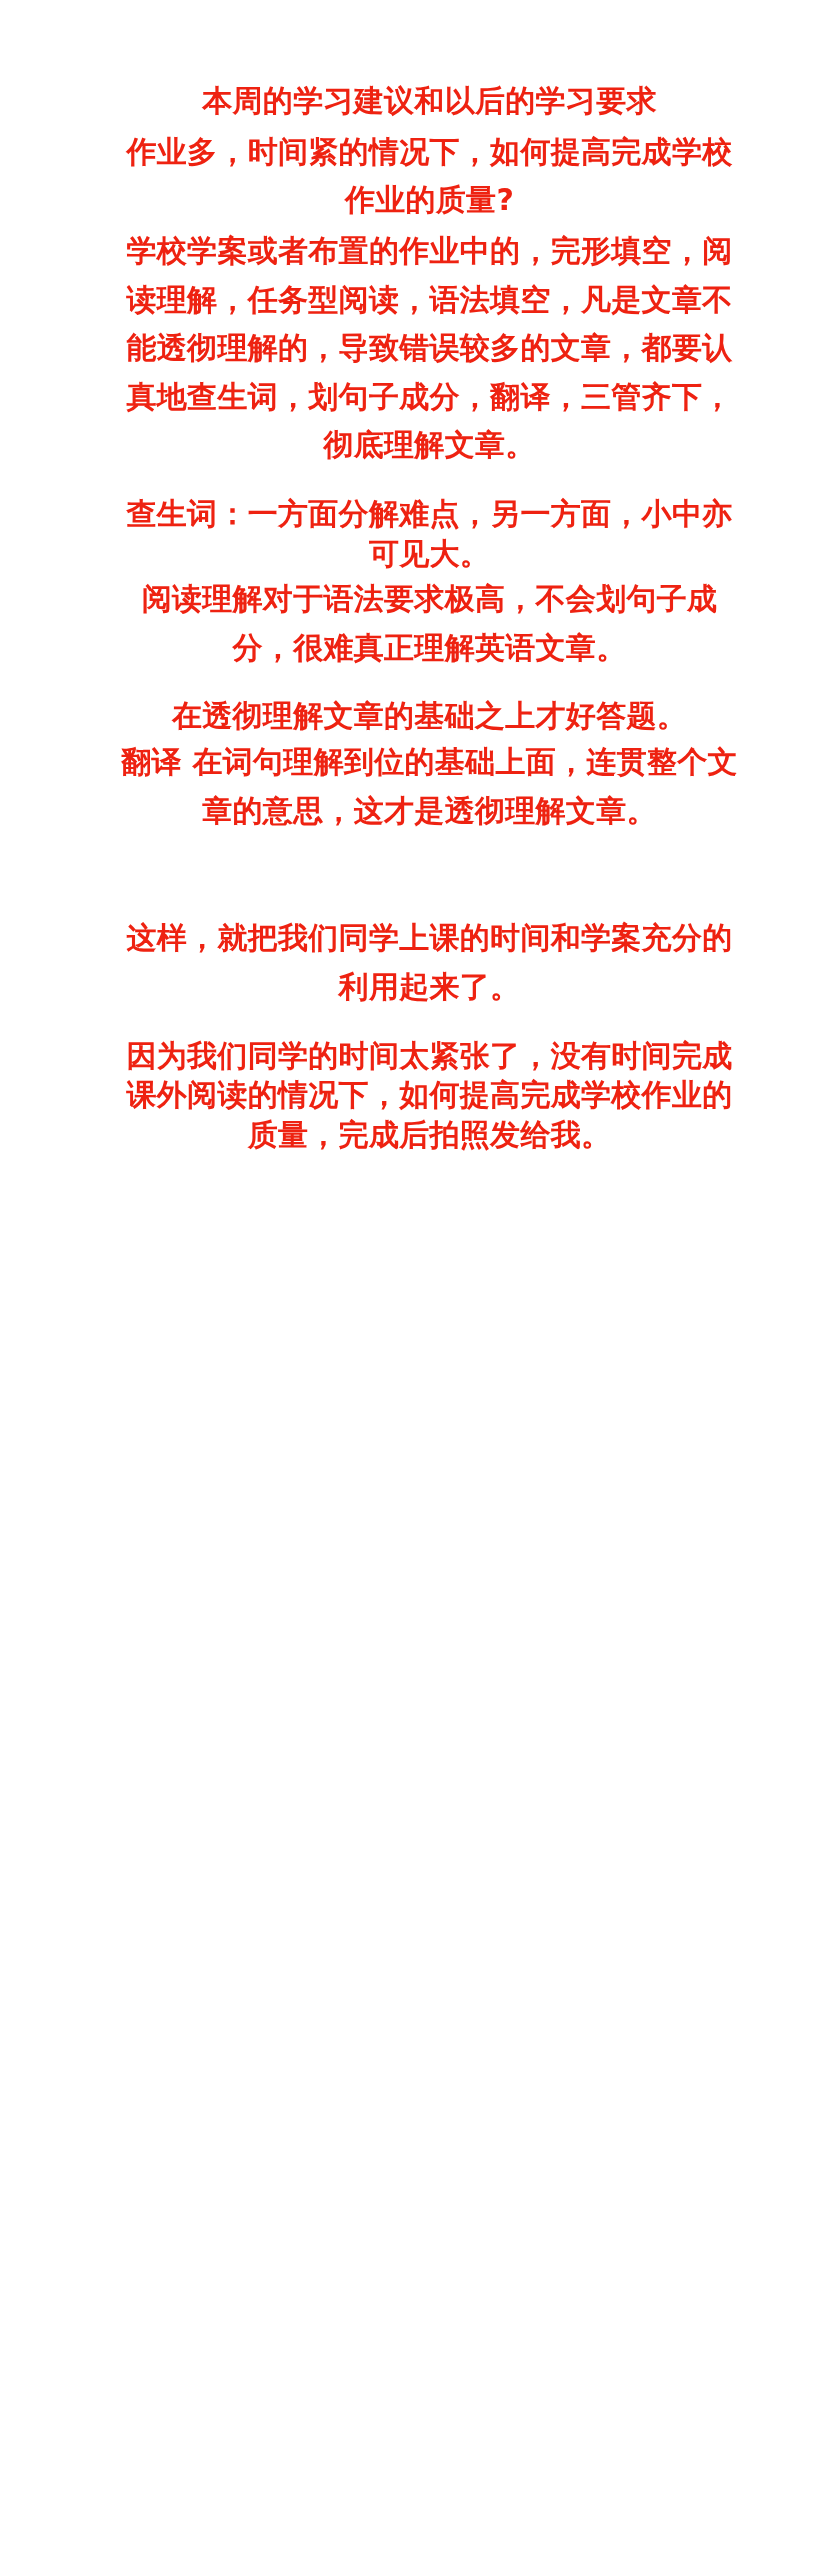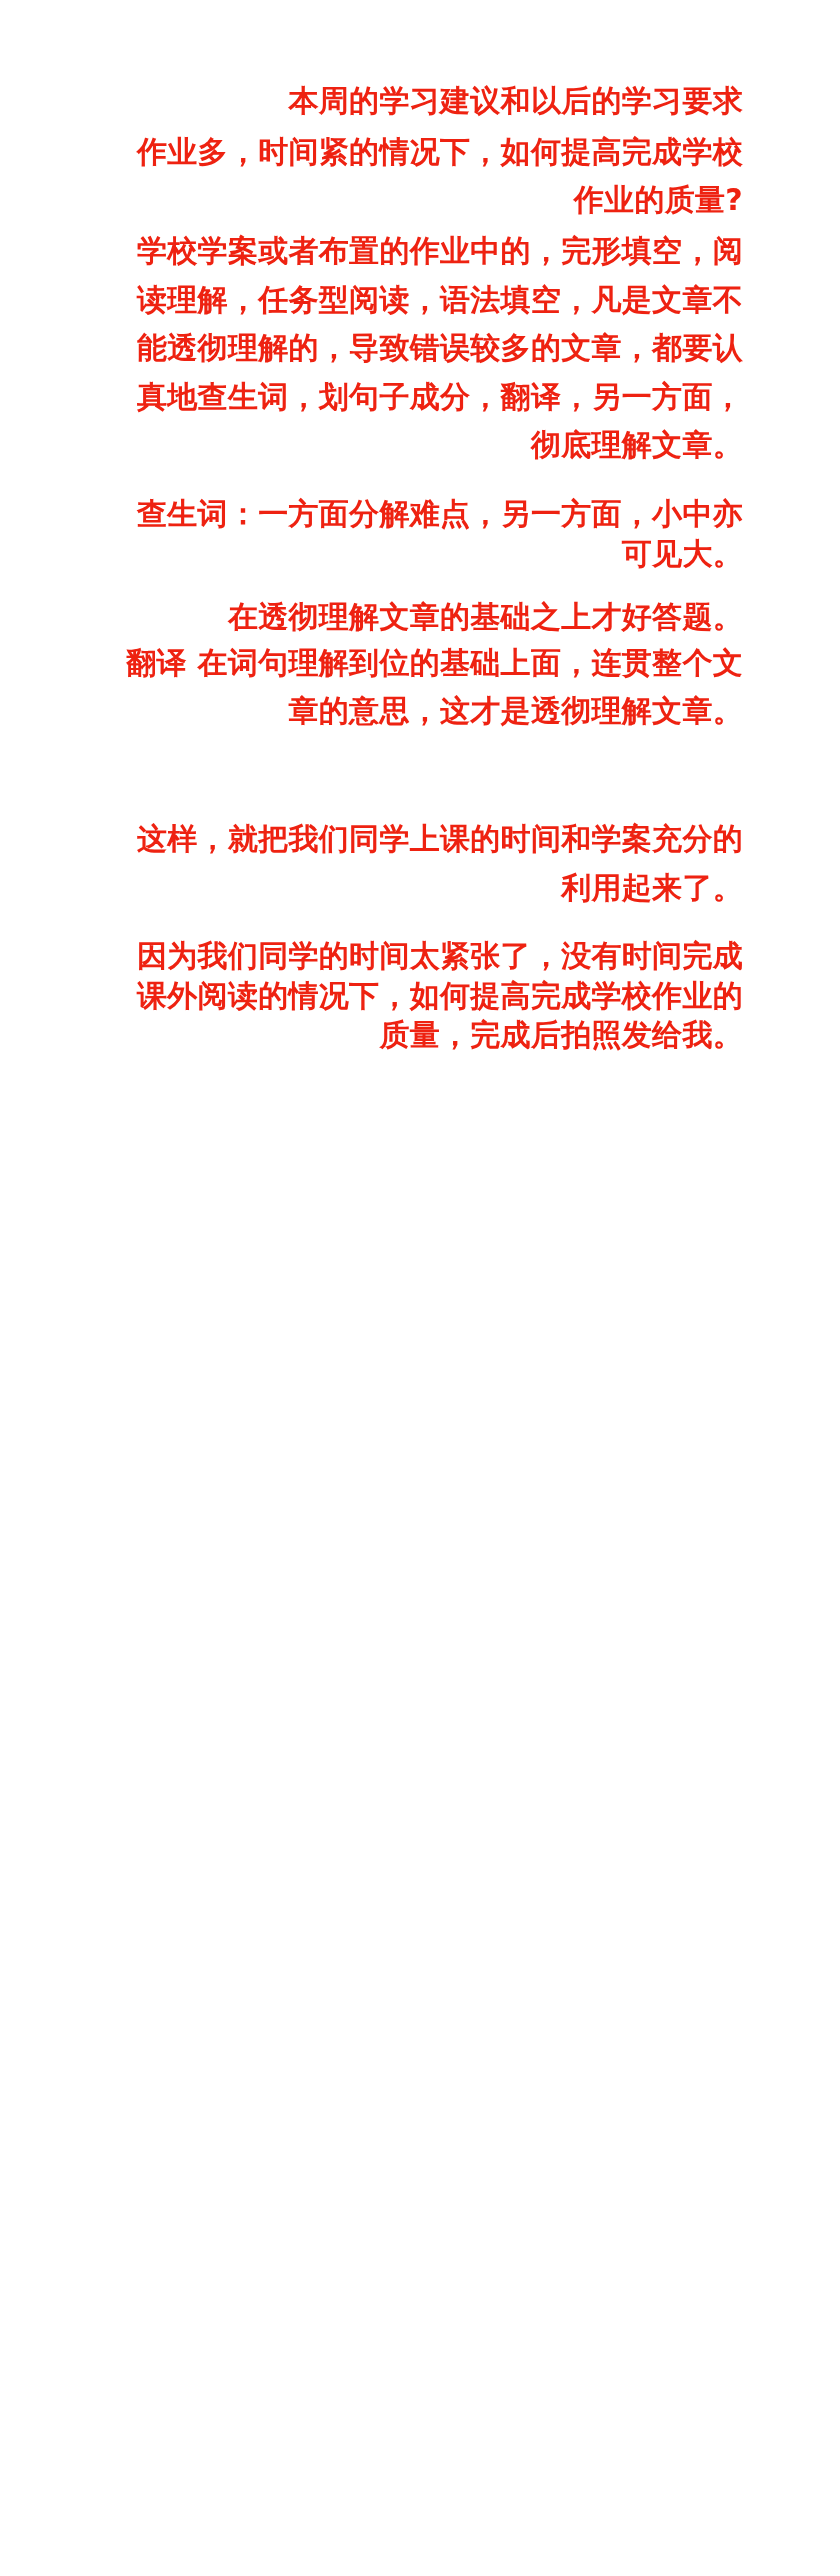--- a/index.html
+++ b/index.html
@@ -23,41 +23,42 @@
   .doc-body {
     display: block;
   }
   .para {
     color: #ee2211;
     font-weight: 700;
     font-size: 30px;
     line-height: 1.62;
     letter-spacing: 0.3px;
     margin: 0 0 2.1px 0;
-    text-align: right;
+    text-align: center;
     word-break: break-all;
   }
   .para.tight {
     line-height: 1.32;
     margin-top: 24px;
   }
   .gap {
     height: 77px;
   }
 </style>
 </head>
 <body>
 
 <div class="page">
   <div class="doc-body">
 
     <p class="para">本周的学习建议和以后的学习要求</p>
     <p class="para">作业多，时间紧的情况下，如何提高完成学校作业的质量?</p>
-    <p class="para">学校学案或者布置的作业中的，完形填空，阅读理解，任务型阅读，语法填空，凡是文章不能透彻理解的，导致错误较多的文章，都要认真地查生词，划句子成分，翻译，另一方面，彻底理解文章。</p>
+    <p class="para">学校学案或者布置的作业中的，完形填空，阅读理解，任务型阅读，语法填空，凡是文章不能透彻理解的，导致错误较多的文章，都要认真地查生词，划句子成分，翻译，三管齐下，彻底理解文章。</p>
     <p class="para tight">查生词：一方面分解难点，另一方面，小中亦可见大。</p>
+    <p class="para">阅读理解对于语法要求极高，不会划句子成分，很难真正理解英语文章。</p>
     <p class="para tight">在透彻理解文章的基础之上才好答题。</p>
     <p class="para">翻译  在词句理解到位的基础上面，连贯整个文章的意思，这才是透彻理解文章。</p>
 
     <div class="gap"></div>
 
     <p class="para">这样，就把我们同学上课的时间和学案充分的利用起来了。</p>
     <p class="para tight">因为我们同学的时间太紧张了，没有时间完成课外阅读的情况下，如何提高完成学校作业的质量，完成后拍照发给我。</p>
 
   </div>
 </div>

